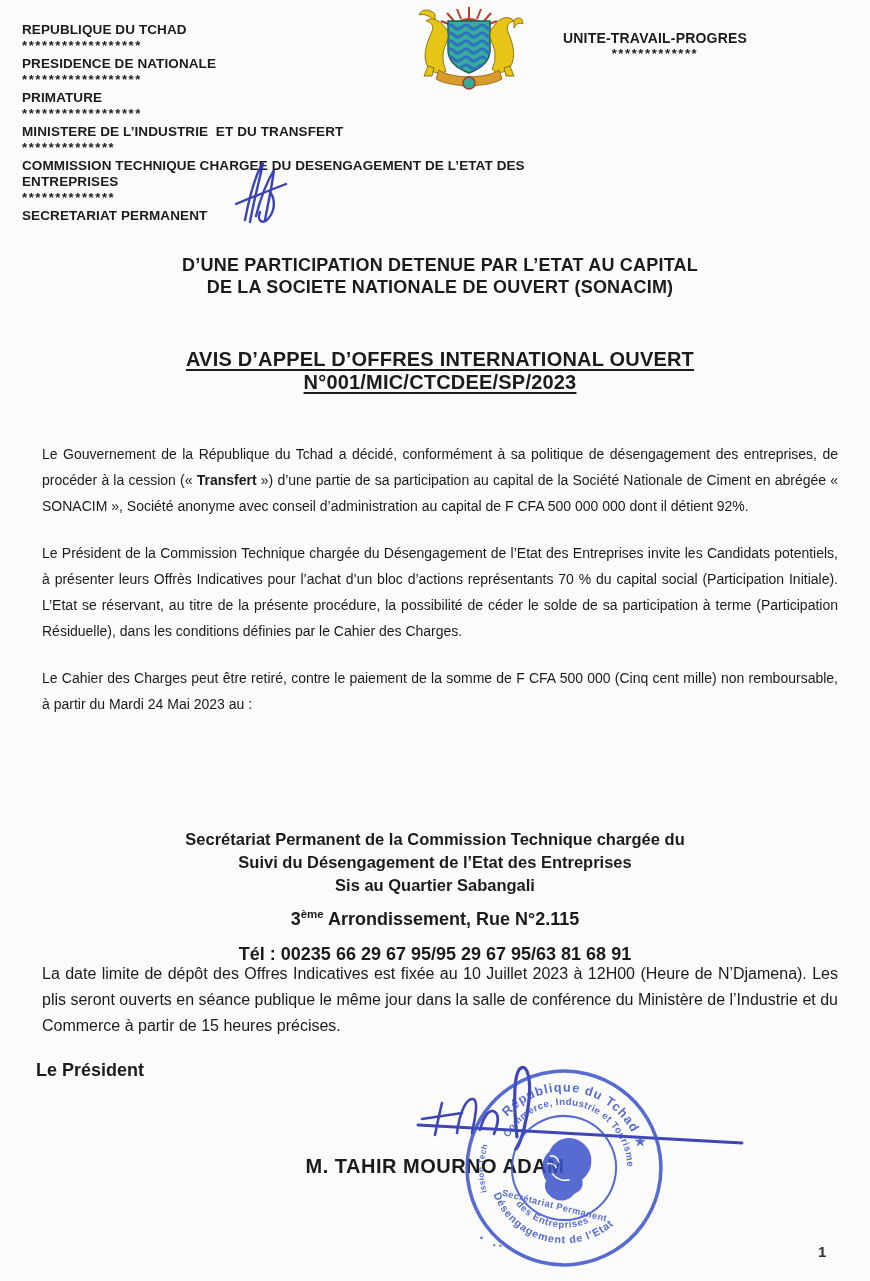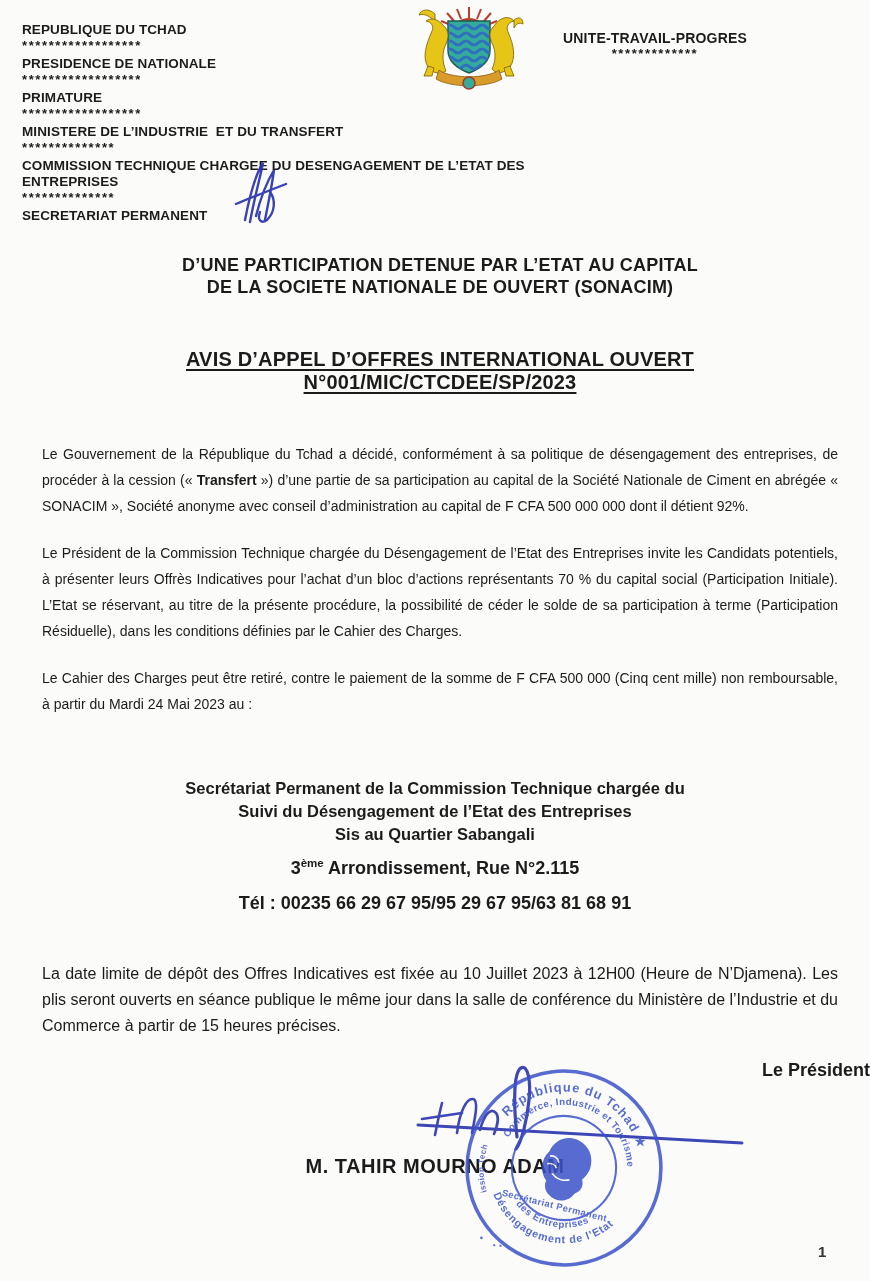--- a/index.html
+++ b/index.html
@@ -22,27 +22,27 @@
   
   .flow { position:absolute; top:254px; left:42px; width:796px; }
   .doc-title { text-align:center; font-weight:700; font-size:18px; line-height:22px; letter-spacing:0.2px; }
   .notice { margin-top:50px; text-align:center; font-weight:700; font-size:20px; line-height:23px; letter-spacing:0.2px; }
   .notice span { text-decoration:underline; text-underline-offset:3px; text-decoration-thickness:2px; }
   .para { font-size:14px; line-height:26px; text-align:justify; }
   .p1 { margin-top:47px; }
   .p2, .p3 { margin-top:21px; }
   .bold { font-weight:700; }
   
-  .contact { position:absolute; top:777px; left:0; width:870px; text-align:center; font-weight:700; }
+  .contact { position:absolute; top:828px; left:0; width:870px; text-align:center; font-weight:700; }
   .contact .c1 { font-size:16.5px; line-height:23px; }
   .contact .c2 { font-size:18px;  line-height:35px; }
   .contact sup { font-size:11.5px; vertical-align:super; }
   
   .p4   { position:absolute; top:961px; left:42px; width:796px; font-size:16px; line-height:26px; text-align:justify; }
-  .role { position:absolute; top:1060px; left:0; width:870px; text-align:right; font-weight:700; font-size:18px; }
+  .role { position:absolute; top:1060px; left:0; width:870px; text-align:left; font-weight:700; font-size:18px;padding-left:36px; }
   .name { position:absolute; top:1155px; left:0; width:870px; text-align:center; font-weight:700; font-size:20px; letter-spacing:0.5px; }
   .sig-svg   { position:absolute; top:1053px; left:410px; width:345px; height:112px; }
   .stamp-svg { position:absolute; top:1066px; left:462px; width:204px; height:204px; }
   .page-num  { position:absolute; top:1243px; left:818px; font-size:15px; font-weight:700; color:#333; }
   .stamp-text { font-family:"Liberation Sans", sans-serif; font-weight:700; fill:#3b53cb; }
 </style>
 </head>
 <body>
 
 <div class="page">

